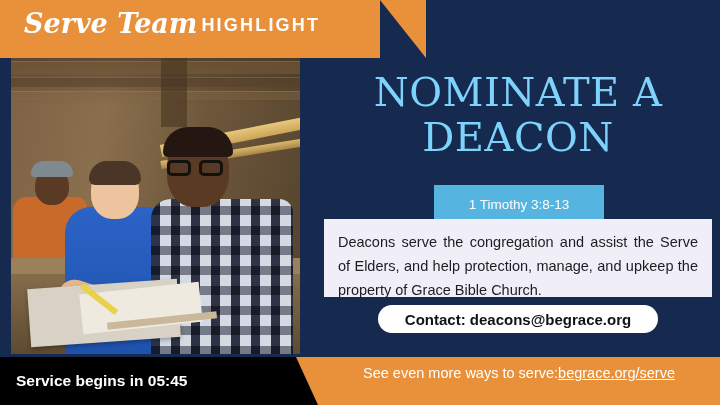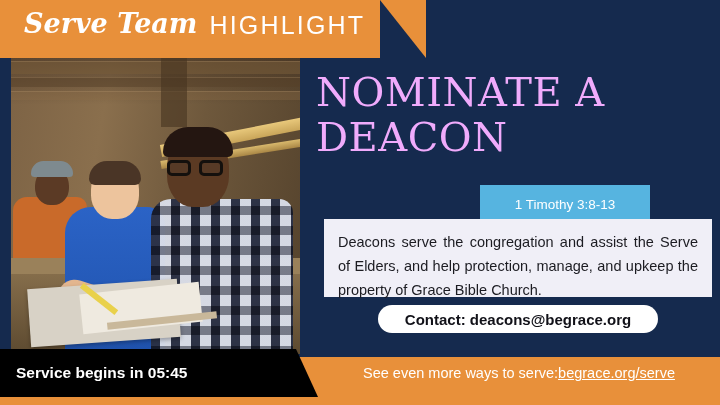--- a/index.html
+++ b/index.html
@@ -32,36 +32,36 @@
     border-style: solid;
     border-width: 0 46px 58px 0;
     border-color: transparent #e8903a transparent transparent;
   }
   .banner-inner {
     position: absolute;
     left: 24px; top: 0;
     height: 50px;
     display: flex;
     align-items: center;
-    gap: 12px;
+    gap: 4px;
   }
   .banner-script {
     font-family: "DejaVu Serif", serif;
     font-style: italic;
     font-weight: bold;
     font-size: 27px;
     color: #ffffff;
     letter-spacing: 0px;
     line-height: 1;
     transform: translateY(-2px);
   }
   .banner-highlight {
     font-family: "Liberation Sans", sans-serif;
-    font-weight: normal;
-    font-size: 25px;
+    font-weight: bold;
+    font-size: 18px;
     color: #ffffff;
     letter-spacing: 2.2px;
     text-align: center;
   }
 
   
   .photo-frame {
     position: absolute;
     left: 11px; top: 57px;
     width: 289px; height: 297px;
@@ -244,37 +244,36 @@
   .content {
     position: absolute;
     left: 316px; top: 58px;
     width: 404px; height: 297px;
     z-index: 3;
   }
   .title {
     position: absolute;
     left: 0; top: 12px;
     width: 404px;
-    text-align: left;
+    text-align: center;
     font-family: "DejaVu Serif", serif;
     font-size: 40px;
     line-height: 45px;
-    color: #f0abfc;
+    color: #7dd3fc;
     letter-spacing: 0.5px;
     font-weight: normal;
   }
   .verse-chip {
     position: absolute;
     left: 118px; top: 127px;
     width: 170px; height: 38px;
     background: #56b4e0;
     display: flex; align-items: center; justify-content: center;
     color: #ffffff;
     font-size: 13.5px;
-    margin-left: 46px;
   }
   .body-box {
     position: absolute;
     left: 8px; top: 161px;
     width: 388px; height: 78px;
     background: #f0eff7;
     padding: 11px 14px 0 14px;
   }
   .body-text {
     font-size: 14.5px;
@@ -298,21 +297,21 @@
   
   .bottom-bar {
     position: absolute;
     left: 0; bottom: 0;
     width: 720px; height: 48px;
     background: #e8903a;
     z-index: 6;
   }
   .bottom-left {
     position: absolute;
-    left: 0; bottom: 8px;
+    left: 0; bottom: 0;
     width: 296px; height: 48px;
     background: #000000;
     display: flex; align-items: center;
     padding-left: 16px;
     z-index: 7;
   }
   .bottom-left::after {
     content: "";
     position: absolute;
     right: -22px; bottom: 0;

